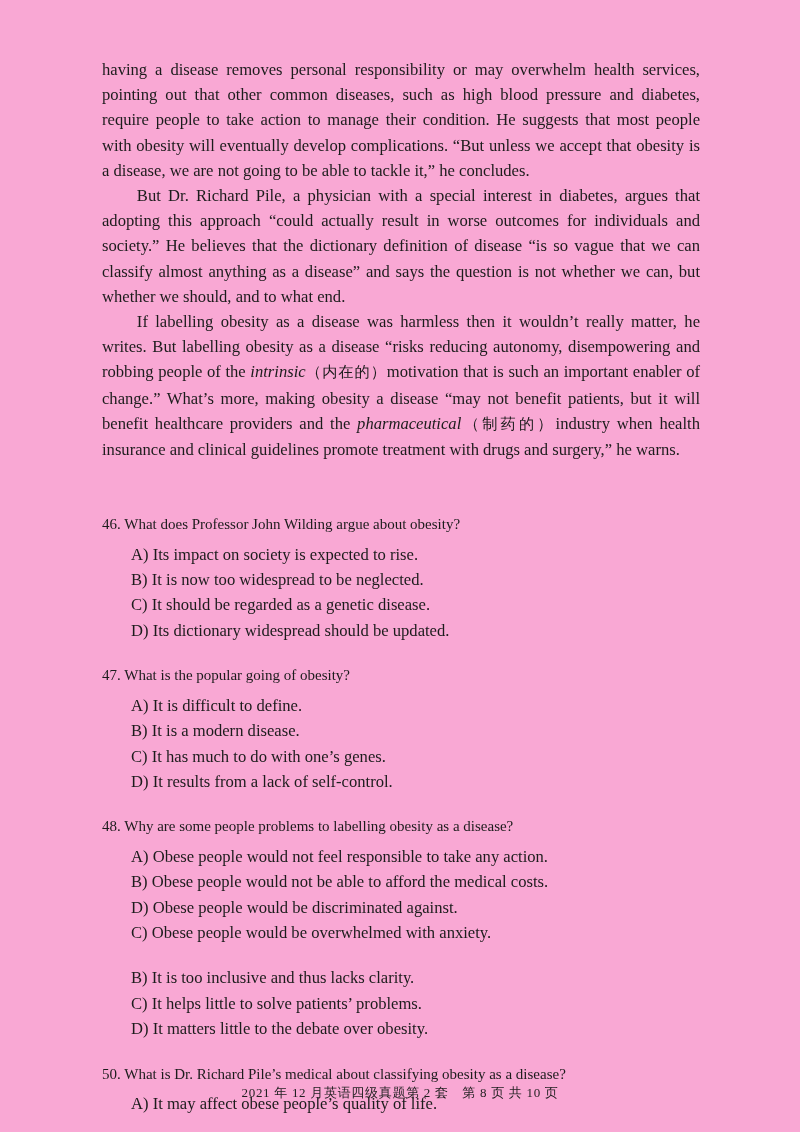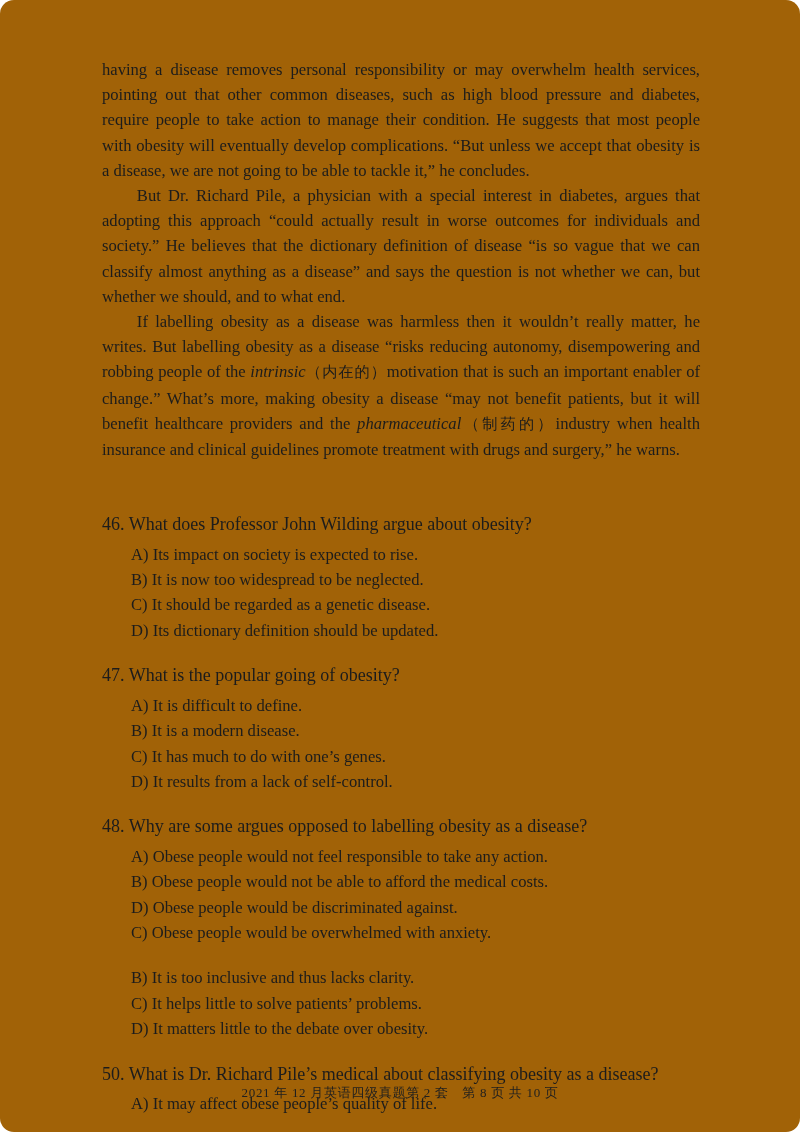--- a/index.html
+++ b/index.html
@@ -14,22 +14,21 @@
     position: relative;
     font-family: "Liberation Serif", "DejaVu Serif", serif;
     color: #1a1a1a;
     overflow: hidden;
   }
   .page {
     position: absolute;
     left: 0; top: 0;
     width: 800px;
     height: 1132px;
-    background: #a16207;
-    border-radius: 14px;
+    background: #f9a8d4;
   }
   .content {
     position: absolute;
     left: 102px;
     top: 57px;
     width: 598px;
   }
 
   
   .passage {
@@ -62,21 +61,21 @@
   .questions {
     margin-top: 50px;
   }
   .question {
     margin-bottom: 20px;
   }
   .question:last-child {
     margin-bottom: 0;
   }
   .q-stem {
-    font-size: 18px;
+    font-size: 15px;
     line-height: 25.4px;
     text-indent: 0;
     padding-left: 0;
     white-space: pre;
     color: #1c1c1c;
   }
   .q-num {
     display: inline;
   }
   .q-options {
@@ -121,34 +120,34 @@
         <p class="passage indent"><span>If labelling obesity as a disease was harmless then it wouldn’t really matter, he writes. But labelling obesity as a disease “risks reducing autonomy, disempowering and robbing people of the </span><span class="gloss-word">intrinsic</span><span class="gloss-cn">（内在的）</span><span>motivation that is such an important enabler of change.” What’s more, making obesity a disease “may not benefit patients, but it will benefit healthcare providers and the </span><span class="gloss-word">pharmaceutical</span><span class="gloss-cn">（制药的）</span><span>industry when health insurance and clinical guidelines promote treatment with drugs and surgery,” he warns.</span></p>
       </div>
 
     <div class="questions" id="questions-root">
         <div class="question">
           <div class="q-stem"><span class="q-num">46.</span><span> </span><span>What does Professor John Wilding argue about obesity?</span></div>
           <ul class="q-options">
             <li class="q-option">A) Its impact on society is expected to rise.</li>
             <li class="q-option">B) It is now too widespread to be neglected.</li>
             <li class="q-option">C) It should be regarded as a genetic disease.</li>
-            <li class="q-option">D) Its dictionary definition should be updated.</li>
+            <li class="q-option">D) Its dictionary widespread should be updated.</li>
           </ul>
         </div>
         <div class="question">
           <div class="q-stem"><span class="q-num">47.</span><span> </span><span>What is the popular going of obesity?</span></div>
           <ul class="q-options">
             <li class="q-option">A) It is difficult to define.</li>
             <li class="q-option">B) It is a modern disease.</li>
             <li class="q-option">C) It has much to do with one’s genes.</li>
             <li class="q-option">D) It results from a lack of self-control.</li>
           </ul>
         </div>
         <div class="question">
-          <div class="q-stem"><span class="q-num">48.</span><span> </span><span>Why are some argues opposed to labelling obesity as a disease?</span></div>
+          <div class="q-stem"><span class="q-num">48.</span><span> </span><span>Why are some people problems to labelling obesity as a disease?</span></div>
           <ul class="q-options">
             <li class="q-option">A) Obese people would not feel responsible to take any action.</li>
             <li class="q-option">B) Obese people would not be able to afford the medical costs.</li>
             <li class="q-option">D) Obese people would be discriminated against.</li>
             <li class="q-option">C) Obese people would be overwhelmed with anxiety.</li>
           </ul>
         </div>
         <div class="question">
           <ul class="q-options">
             <li class="q-option">B) It is too inclusive and thus lacks clarity.</li>

